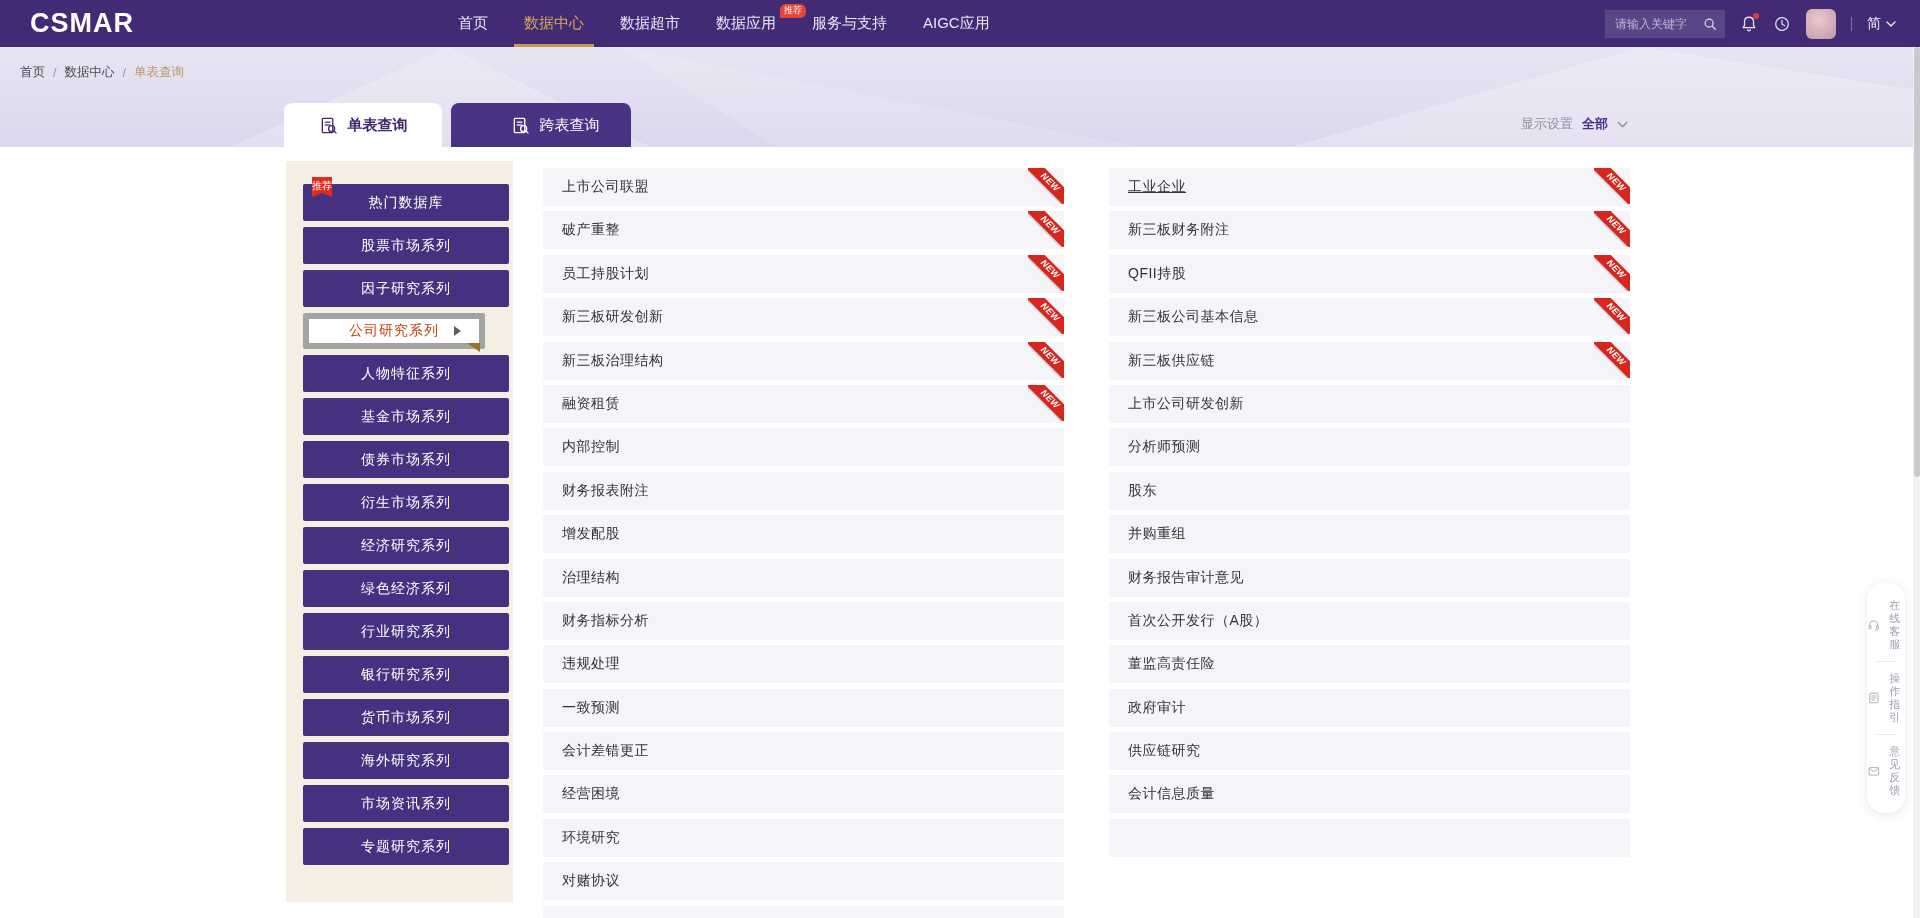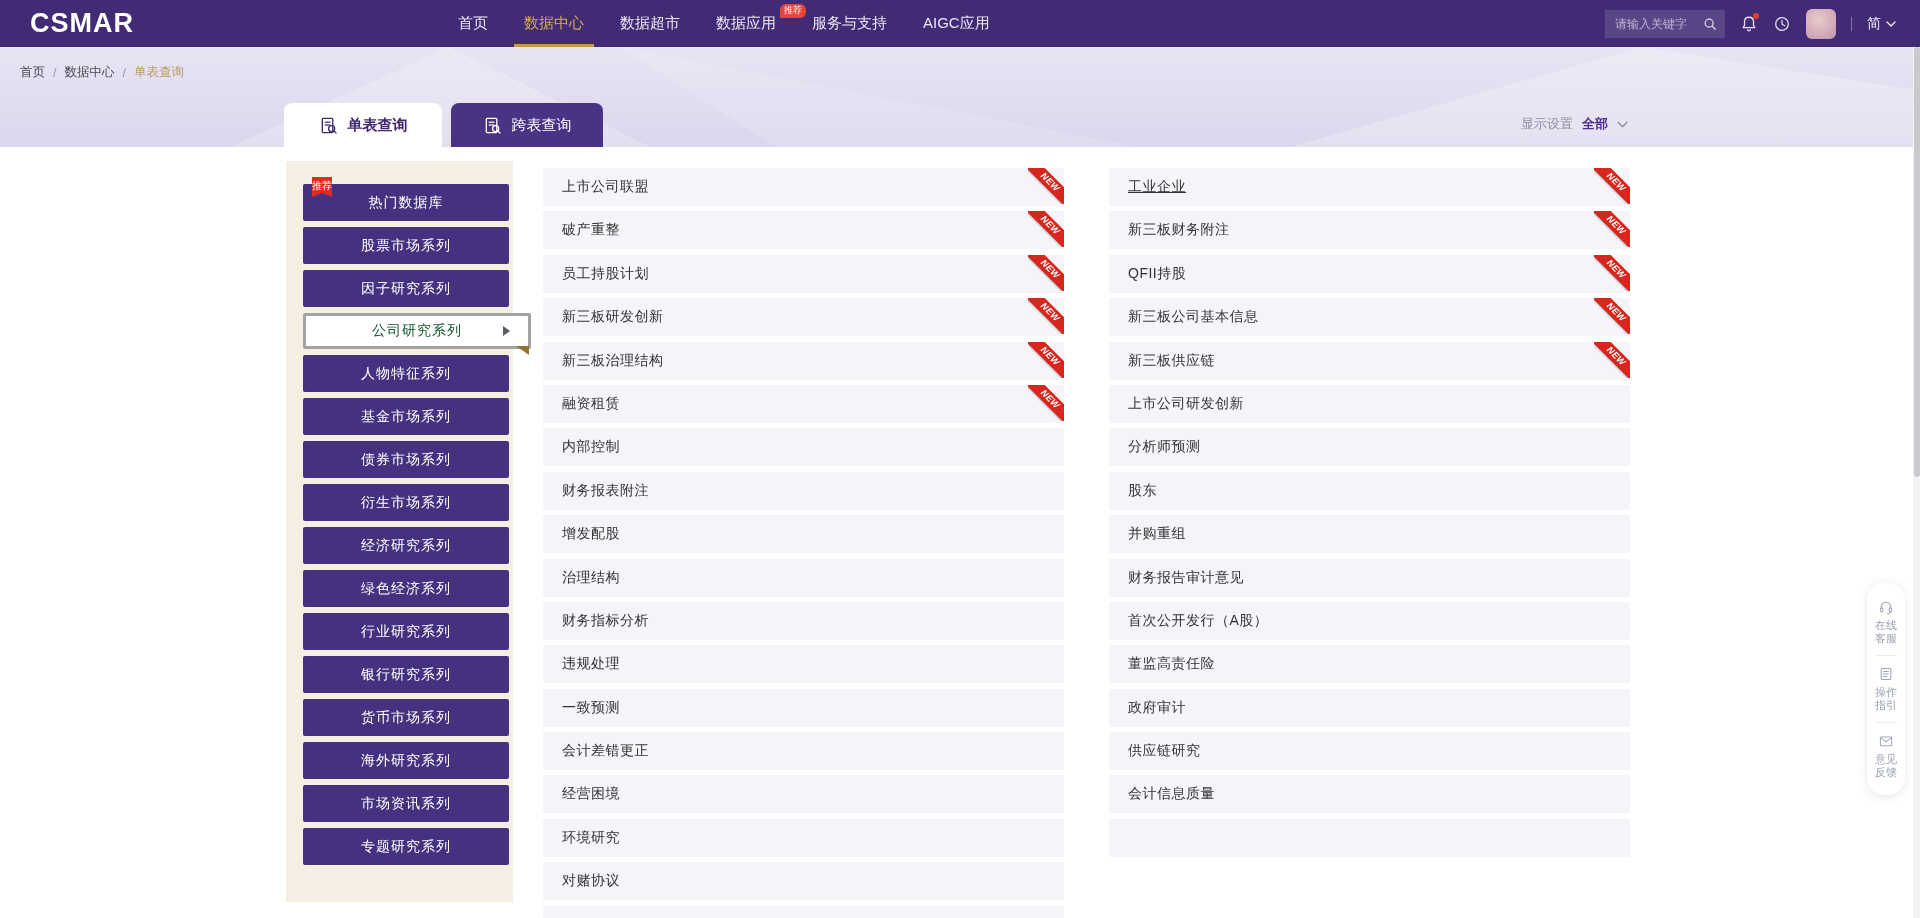--- a/index.html
+++ b/index.html
@@ -32,49 +32,49 @@
   .deco3{left:1290px;width:640px;background:rgba(255,255,255,.26);clip-path:polygon(0 100%,55% 0,100% 45%,100% 100%);}
   .breadcrumb{position:absolute;left:20px;top:17px;font-size:12.5px;color:#4a4a55;display:flex;gap:8px;align-items:center;}
   .breadcrumb .sep{color:#9a97a8;}
   .bc-link{cursor:pointer;}
   .bc-current{color:#b79b62;}
 
   
   .tabs{position:absolute;left:284px;bottom:0;display:flex;gap:9px;}
   .tab{height:44px;display:flex;align-items:center;justify-content:center;gap:10px;border-radius:8px 8px 0 0;font-size:15px;cursor:pointer;}
   .tab-active{width:158px;background:#fff;color:#40276e;font-weight:700;}
-  .tab-inactive{width:152px;background:#4a3285;color:#fff;}
+  .tab-inactive{width:152px;background:#4a3285;color:#fff;padding-left:28px;}
   .disp-set{position:absolute;right:292px;bottom:14px;display:flex;align-items:center;gap:9px;font-size:13px;margin-top:15px;}
   .disp-label{color:#8f8fa1;}
   .disp-value{color:#4c2f90;font-weight:700;cursor:pointer;}
   .disp-chevron{color:#8f8fa1;display:flex;cursor:pointer;}
 
   
   .sidebar{position:absolute;left:286px;top:161px;width:227px;height:741px;background:#f5efe3;}
   .side-list{padding-top:23px;}
   .side-item{position:relative;width:206px;margin:0 0 6px 17px;}
   .side-btn{position:relative;width:206px;height:37px;background:#463181;color:#fff;font-size:14px;display:flex;align-items:center;justify-content:center;border-radius:2px;cursor:pointer;letter-spacing:1px;}
-  .side-btn.selected{width:228px;background:#fff;color:#14532d;border:3px solid #a3a3a3;height:36px;box-sizing:border-box;z-index:3;}
+  .side-btn.selected{width:182px;background:#fff;color:#c2410c;border:6px solid #a3a3a3;height:36px;box-sizing:border-box;z-index:3;}
   .side-ribbon{position:absolute;left:9px;top:-7px;width:20px;padding:3px 0 6px;background:#e02b20;color:#fff;font-size:10px;line-height:11px;text-align:center;clip-path:polygon(0 0,100% 0,100% 100%,50% 80%,0 100%);letter-spacing:0;z-index:2;}
   .side-arrow{position:absolute;right:18px;top:50%;margin-top:-5px;width:0;height:0;border-left:7px solid #5c5c66;border-top:5px solid transparent;border-bottom:5px solid transparent;}
   .side-fold{position:absolute;right:-1px;bottom:-9px;width:0;height:0;border-top:9px solid #96722f;border-left:13px solid transparent;}
 
   
   .db-wrap{position:absolute;left:543px;top:168px;width:1087px;display:flex;gap:45px;}
   .db-col{flex:1;min-width:0;}
   .db-row{position:relative;height:38px;background:#f4f4f9;border-radius:2px;margin-bottom:5.4px;display:flex;align-items:center;padding-left:19px;box-sizing:border-box;font-size:14px;color:#333;cursor:pointer;overflow:hidden;}
   .db-label{letter-spacing:.5px;}
   .db-label.underlined{text-decoration:underline;}
   .corner{position:absolute;top:0;right:0;width:36px;height:36px;overflow:hidden;}
   .corner i{position:absolute;display:block;width:64px;top:8px;right:-18px;background:#d6261d;color:#fff;font-size:9px;font-weight:700;font-style:italic;text-align:center;line-height:13px;transform:rotate(45deg);letter-spacing:.5px;box-shadow:0 1px 2px rgba(0,0,0,.25);}
   .db-col::after{content:"";display:block;height:38px;background:#f4f4f9;border-radius:2px;}
 
   
   .float-menu{position:absolute;right:15px;top:583px;width:38px;background:#fff;border-radius:17px;box-shadow:0 2px 10px rgba(60,50,100,.12);padding:10px 0;z-index:40;}
-  .fm-item{display:flex;flex-direction:column;align-items:center;gap:4px;padding:6px 0;cursor:pointer;color:#a0a6b5;}
+  .fm-item{display:flex;flex-direction:row;align-items:center;gap:4px;padding:6px 0;cursor:pointer;color:#a0a6b5;}
   .fm-label{width:24px;font-size:11px;line-height:13px;color:#999fae;text-align:center;}
   .fm-sep{width:21px;height:1px;background:#ececec;margin:4px auto;}
 
   
   .scroll-track{position:absolute;right:0;top:47px;width:7px;height:871px;background:#f2f2f4;z-index:50;}
   .scroll-thumb{position:absolute;right:0.5px;top:0;width:6px;height:430px;background:#c9c9ce;border-radius:3px;}
 
   svg{display:block;}
 </style>
 </head>

